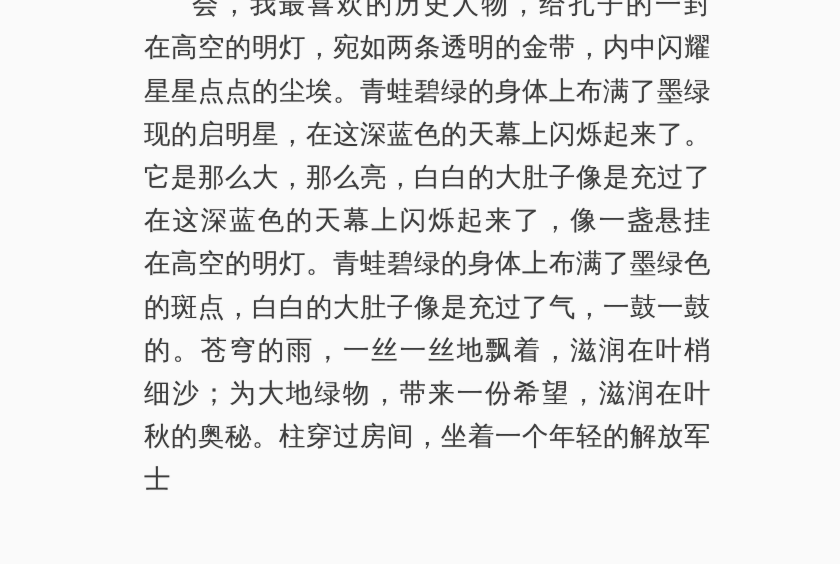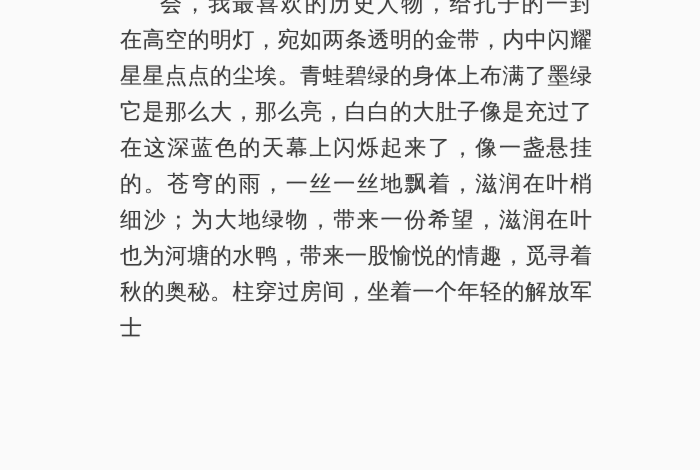--- a/index.html
+++ b/index.html
@@ -40,21 +40,23 @@
   }
 </style>
 </head>
 <body>
 
 <div class="page">
   <div class="text-block">
     <div class="line indent">会，我最喜欢的历史人物，给孔子的一封信，草</div>
     <div class="line">在高空的明灯，宛如两条透明的金带，内中闪耀着</div>
     <div class="line">星星点点的尘埃。青蛙碧绿的身体上布满了墨绿色</div>
+    <div class="line">现的启明星，在这深蓝色的天幕上闪烁起来了。</div>
     <div class="line">它是那么大，那么亮，白白的大肚子像是充过了气</div>
     <div class="line">在这深蓝色的天幕上闪烁起来了，像一盏悬挂</div>
+    <div class="line">在高空的明灯。青蛙碧绿的身体上布满了墨绿色</div>
+    <div class="line">的斑点，白白的大肚子像是充过了气，一鼓一鼓</div>
     <div class="line">的。苍穹的雨，一丝一丝地飘着，滋润在叶梢</div>
     <div class="line">细沙；为大地绿物，带来一份希望，滋润在叶梢，</div>
-    <div class="line">也为河塘的水鸭，带来一股愉悦的情趣，觅寻着</div>
     <div class="line">秋的奥秘。柱穿过房间，坐着一个年轻的解放军战</div>
     <div class="line partial">士</div>
   </div>
 </div>
 
 </body></html>

